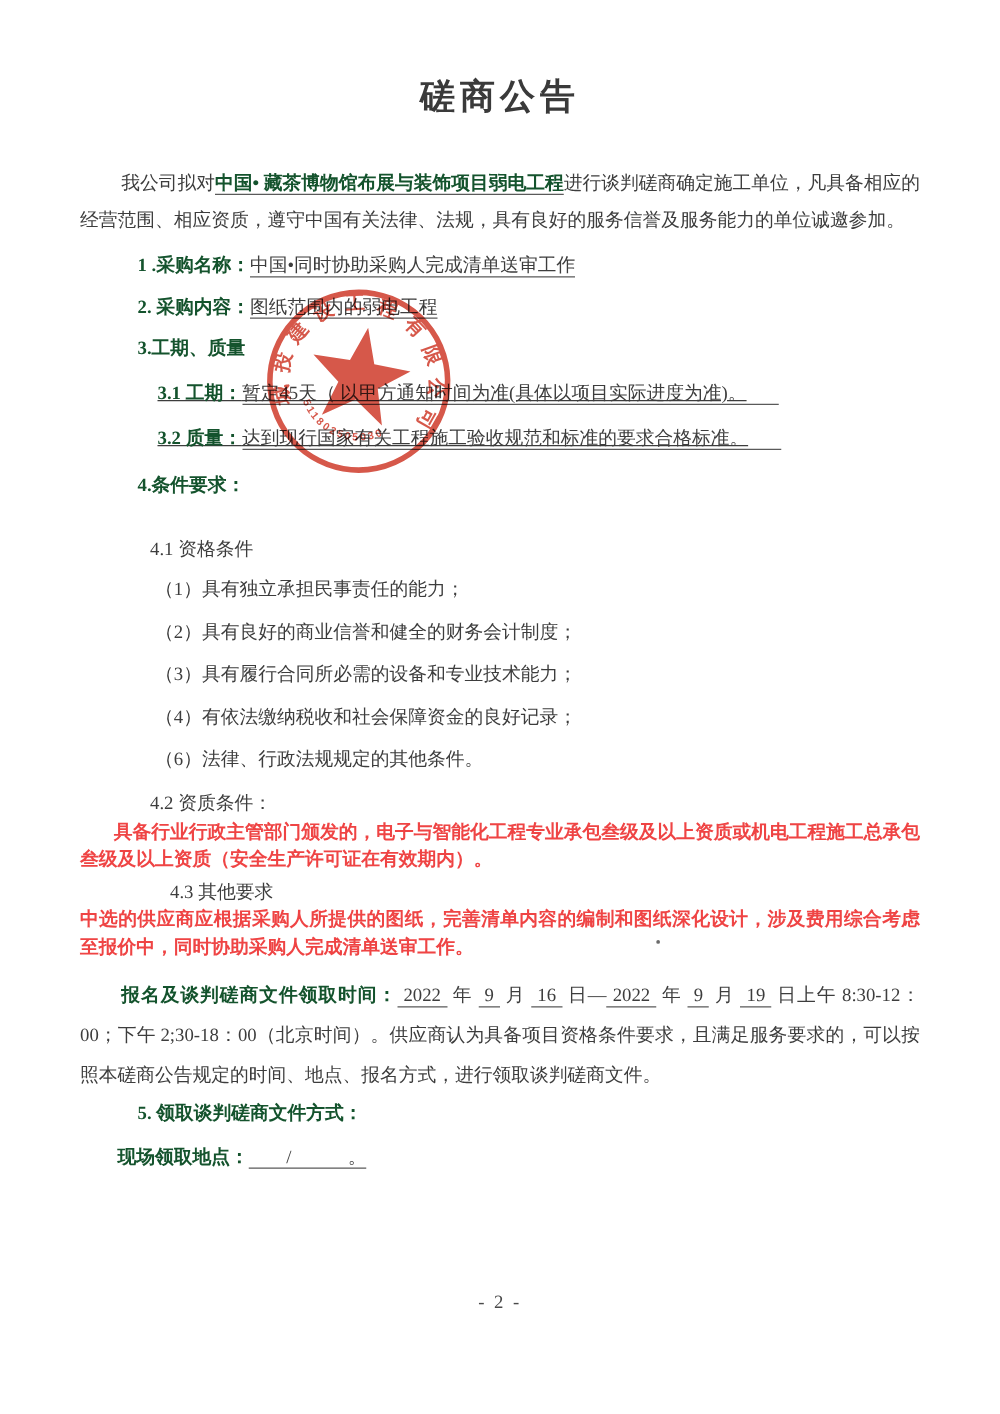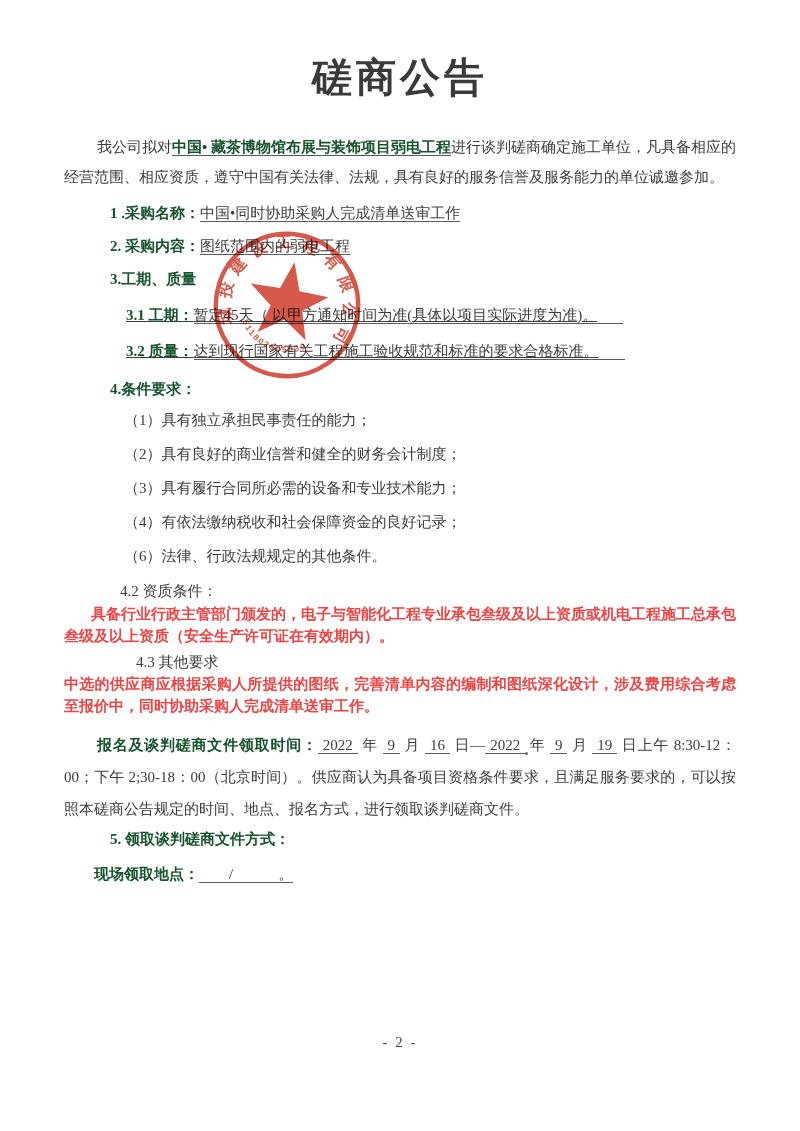--- a/index.html
+++ b/index.html
@@ -3,21 +3,21 @@
 <meta charset="utf-8">
 <style>
   html,body{margin:0;padding:0;}
   body{
     width:800px;height:1131px;background:#ffffff;position:relative;overflow:hidden;
     font-family:"Liberation Serif","DejaVu Serif",serif;
     color:#3d3d3d;font-size:15px;
   }
   .page{position:relative;width:800px;height:1131px;padding:56px 64px 0 64px;box-sizing:border-box;}
   h1.title{
-    margin:0 0 0 0;text-align:center;font-size:40px;font-weight:bold;color:#3a3a3a;
+    margin:0 0 0 0;text-align:center;font-size:28px;font-weight:bold;color:#3a3a3a;
     letter-spacing:4px;line-height:44px;
   }
   p{margin:0;}
   .b{font-weight:bold;color:#14532d;}
   .u{border-bottom:1px solid #5a5a5a;}
   .u-pad{padding-right:26px;}
   .u-num{padding:0 5px;}
   .intro{margin-top:32px;line-height:30px;text-indent:2.2em;text-align:justify;}
   .li1{margin-left:46px;margin-top:6px;line-height:27px;}
   .li1.first{margin-top:8px;}
@@ -57,20 +57,21 @@
   <p class="li1"><span class="b">2. 采购内容：</span><span class="u">图纸范围内的弱电工程</span></p>
 
   <p class="li1"><span class="b">3.工期、质量</span></p>
 
   <p class="li2"><span class="b">3.1 工期：</span><span class="u u-pad">暂定45天（ 以甲方通知时间为准(具体以项目实际进度为准)。</span></p>
 
   <p class="li2"><span class="b">3.2 质量：</span><span class="u u-pad">达到现行国家有关工程施工验收规范和标准的要求合格标准。</span></p>
 
   <p class="sec4"><span class="b">4.条件要求：</span></p>
 
+  <p class="h41">4.1 资格条件</p>
 
   <p class="cond">（1）具有独立承担民事责任的能力；</p>
   <p class="cond">（2）具有良好的商业信誉和健全的财务会计制度；</p>
   <p class="cond">（3）具有履行合同所必需的设备和专业技术能力；</p>
   <p class="cond">（4）有依法缴纳税收和社会保障资金的良好记录；</p>
   <p class="cond">（6）法律、行政法规规定的其他条件。</p>
 
   <p class="h42">4.2 资质条件：</p>
   <p class="tight ind18">具备行业行政主管部门颁发的，电子与智能化工程专业承包叁级及以上资质或机电工程施工总承包叁级及以上资质（安全生产许可证在有效期内）。</p>
 

